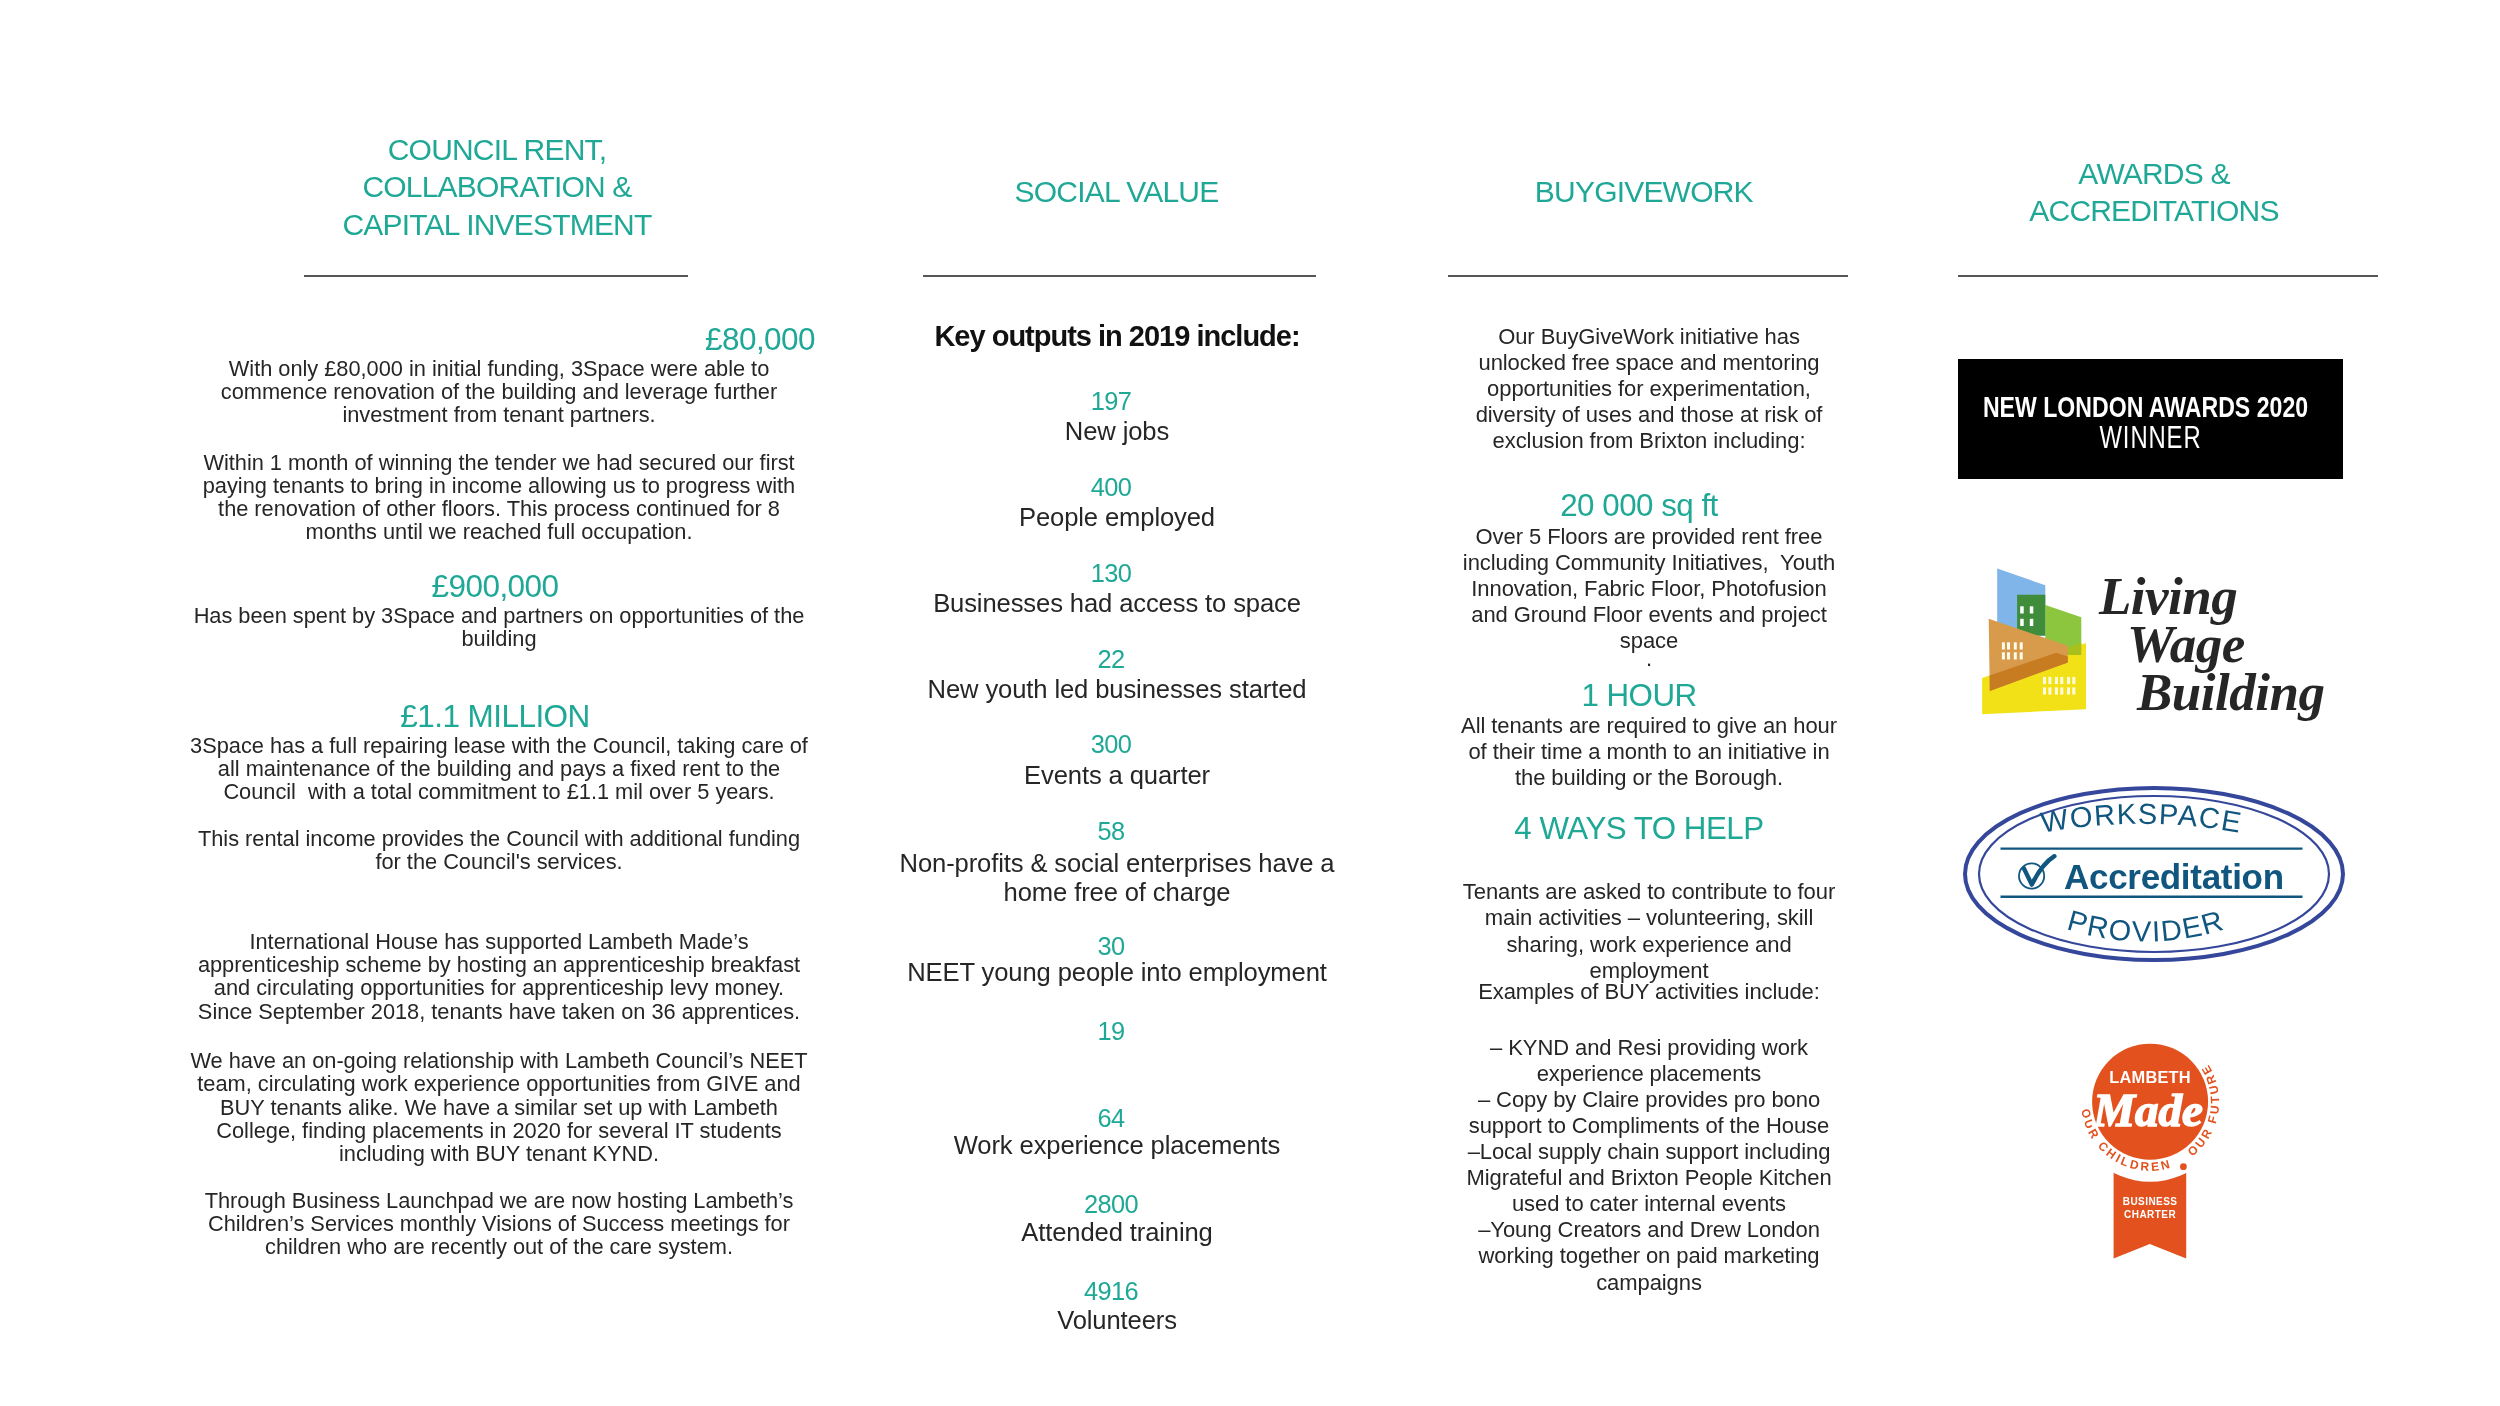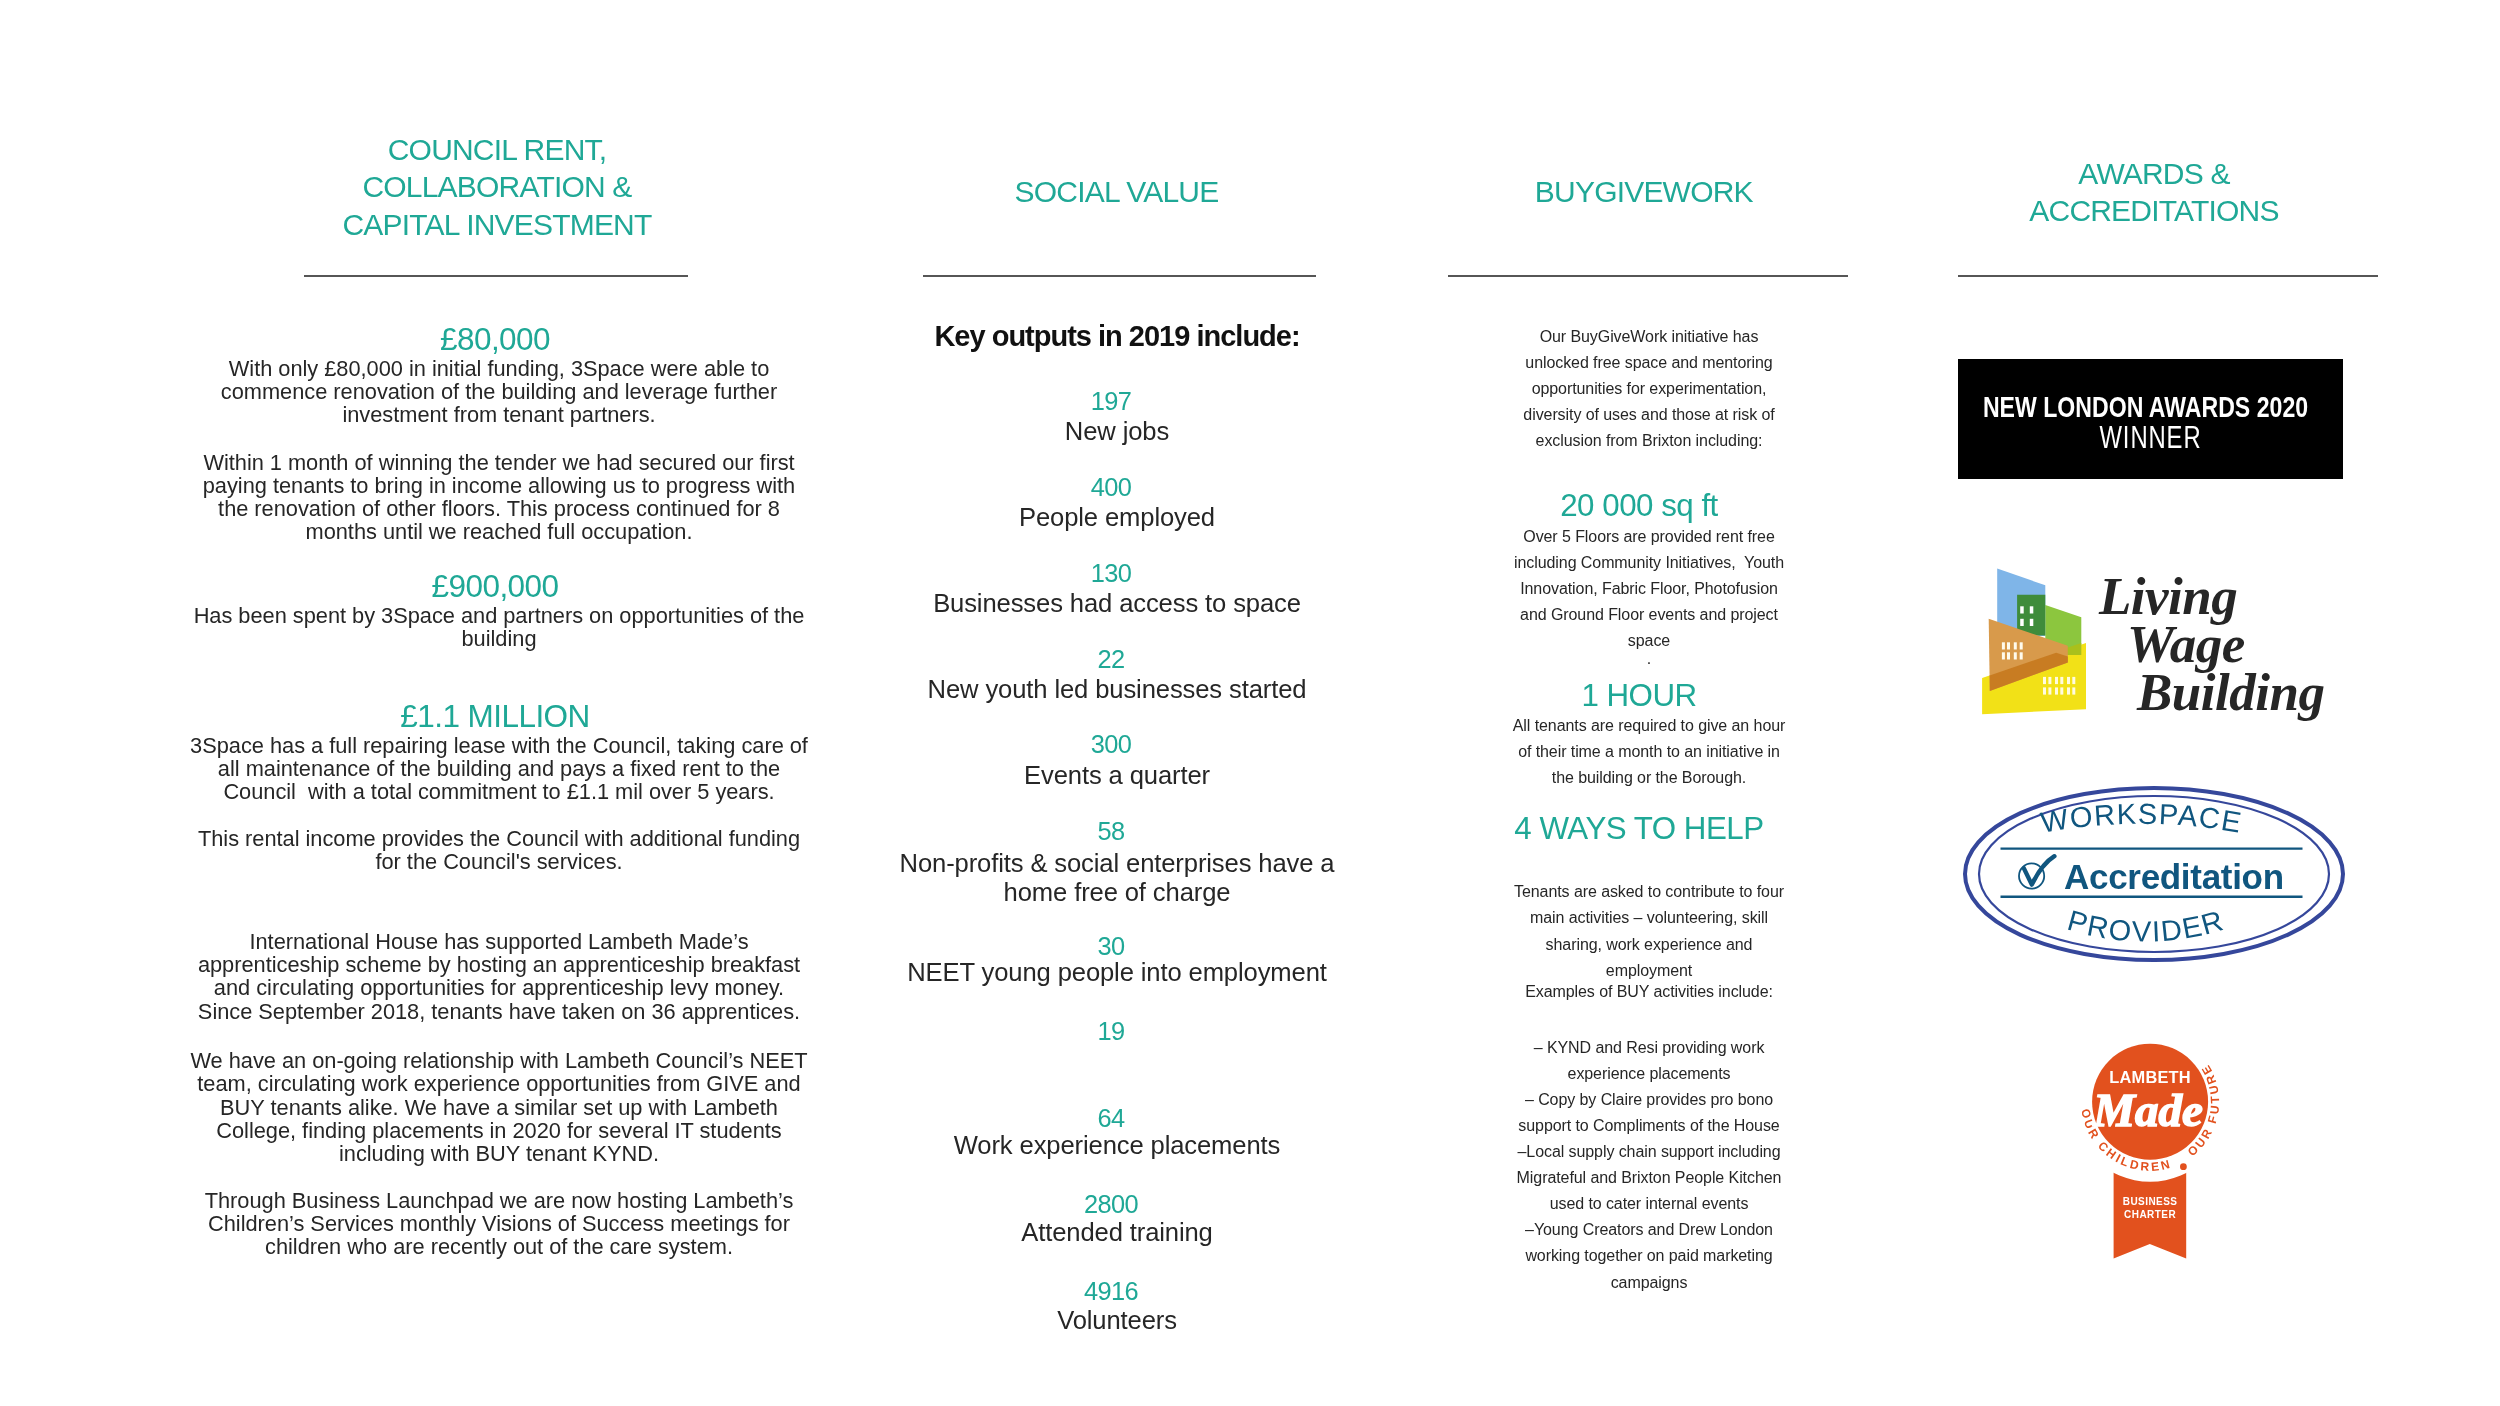--- a/index.html
+++ b/index.html
@@ -10,36 +10,36 @@
   .abs{position:absolute;text-align:center;white-space:pre-wrap;}
   .title{color:#1FA896;font-size:30px;line-height:37.5px;letter-spacing:-0.8px;}
   .rule{position:absolute;height:2.2px;background:#565656;}
   .stat{color:#1FA896;}
   .body{color:#262626;}
   .c1body{font-size:21.8px;line-height:23.25px;letter-spacing:-0.02px;}
   .c1stat{font-size:31.5px;line-height:31.5px;letter-spacing:-0.55px;}
   .c2intro{font-size:29px;line-height:29px;color:#111;font-weight:700;letter-spacing:-1.0px;}
   .c2v{font-size:25.4px;line-height:25.4px;color:#1FA896;letter-spacing:-0.6px;}
   .c2l{font-size:25.6px;line-height:28.8px;color:#262626;letter-spacing:-0.12px;}
-  .c3body{font-size:16px;line-height:26.1px;letter-spacing:-0.08px;}
+  .c3body{font-size:22px;line-height:26.1px;letter-spacing:-0.08px;}
   .c3stat{font-size:31.3px;line-height:31.3px;letter-spacing:-0.5px;}
   .lwtxt{position:absolute;font-family:"Liberation Serif",serif;font-style:italic;font-weight:700;font-size:53px;line-height:53px;color:#262626;letter-spacing:-0.5px;z-index:5;white-space:nowrap;}
   .badge{position:absolute;background:#000;}
   .badge .bl1{position:absolute;color:#fff;text-align:center;font-weight:700;white-space:nowrap;}
   .badge .bl2{position:absolute;color:#fff;text-align:center;font-weight:400;white-space:nowrap;}
 </style>
 </head>
 <body>
 
 <div class="page">
 <div class="abs title" style="left:247px;top:130.79px;width:500px;">COUNCIL RENT,
 COLLABORATION &amp;
 CAPITAL INVESTMENT</div>
 <div class="rule" style="left:304px;top:275.3px;width:384px;"></div>
-<div class="abs c1stat stat" style="left:175px;top:324.40px;width:640px;">£80,000</div>
+<div class="abs c1stat stat" style="left:175px;top:324.40px;width:640px;text-align:right;">£80,000</div>
 <div class="abs c1body body" style="left:179px;top:356.72px;width:640px;">With only £80,000 in initial funding, 3Space were able to
 commence renovation of the building and leverage further
 investment from tenant partners.</div>
 <div class="abs c1body body" style="left:179px;top:450.72px;width:640px;">Within 1 month of winning the tender we had secured our first
 paying tenants to bring in income allowing us to progress with
 the renovation of other floors. This process continued for 8
 months until we reached full occupation.</div>
 <div class="abs c1stat stat" style="left:175px;top:571.20px;width:640px;">£900,000</div>
 <div class="abs c1body body" style="left:179px;top:604.02px;width:640px;">Has been spent by 3Space and partners on opportunities of the
 building</div>

